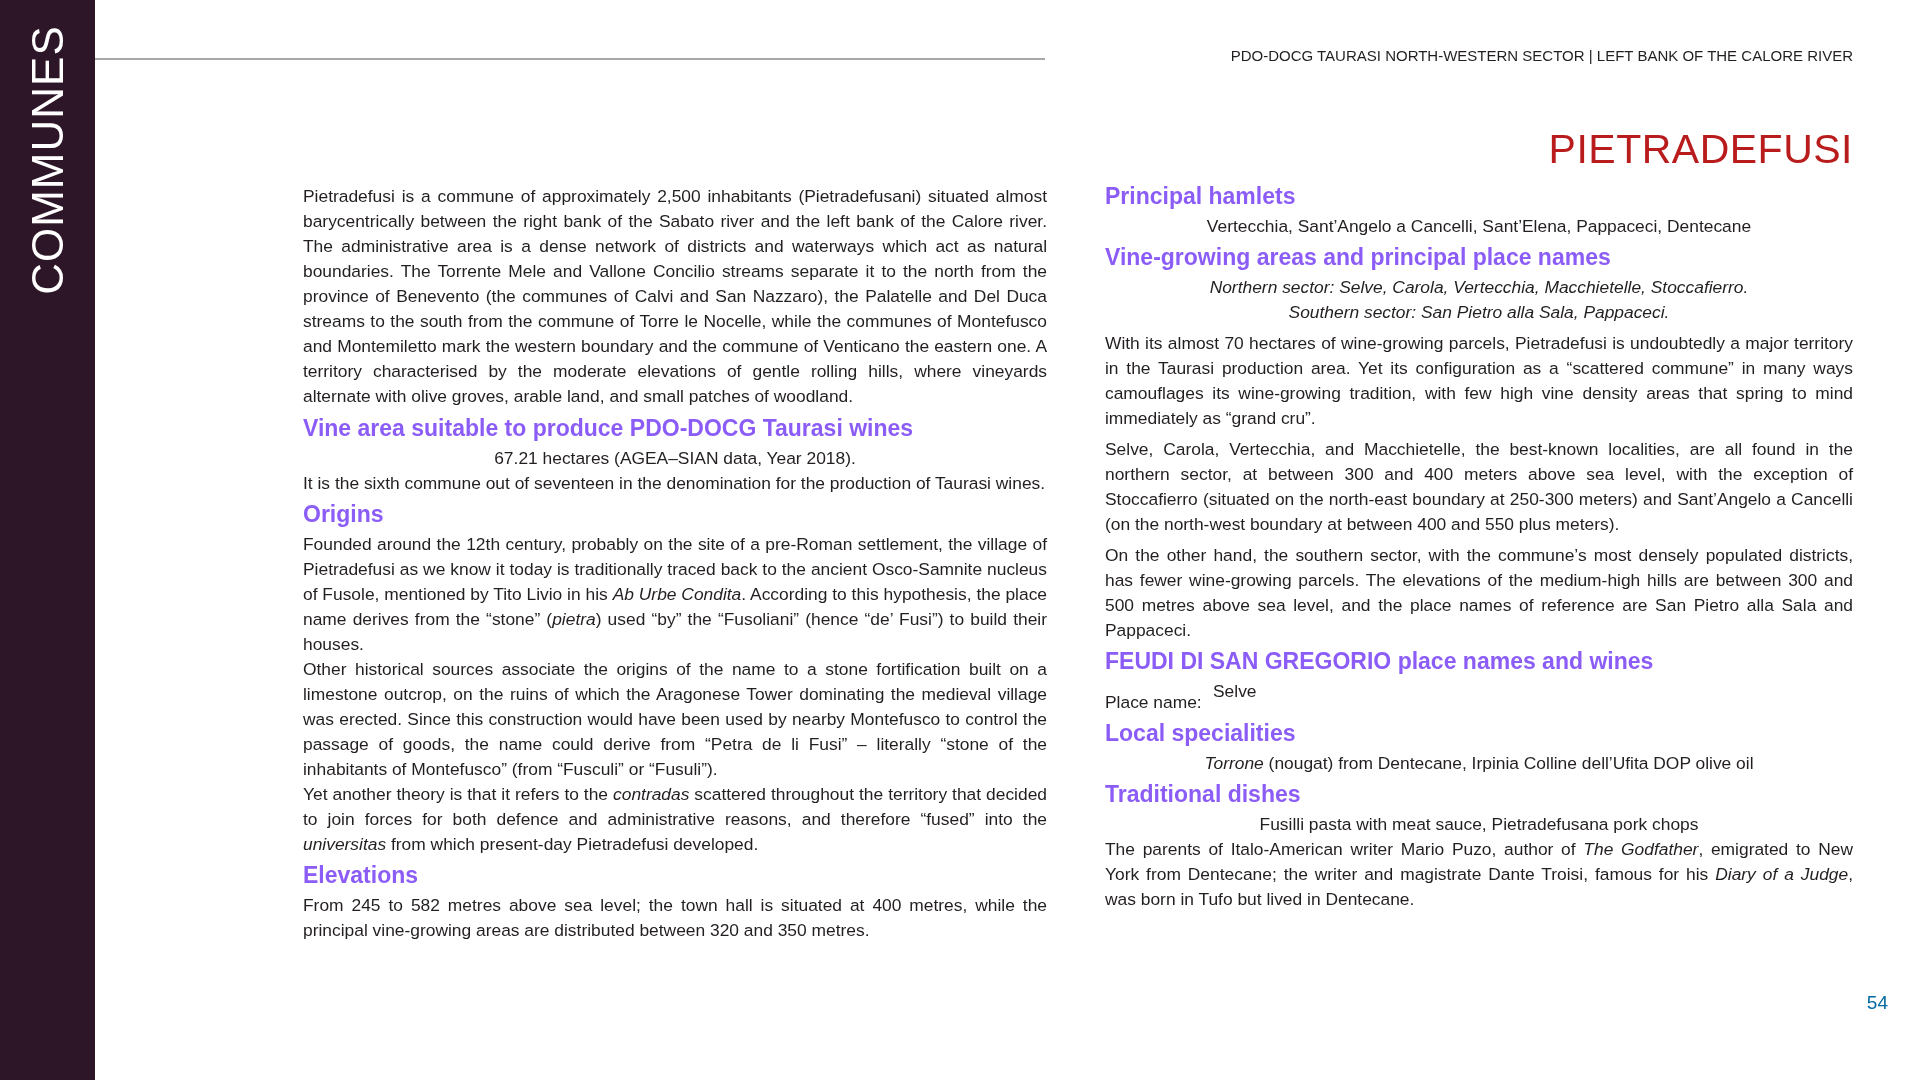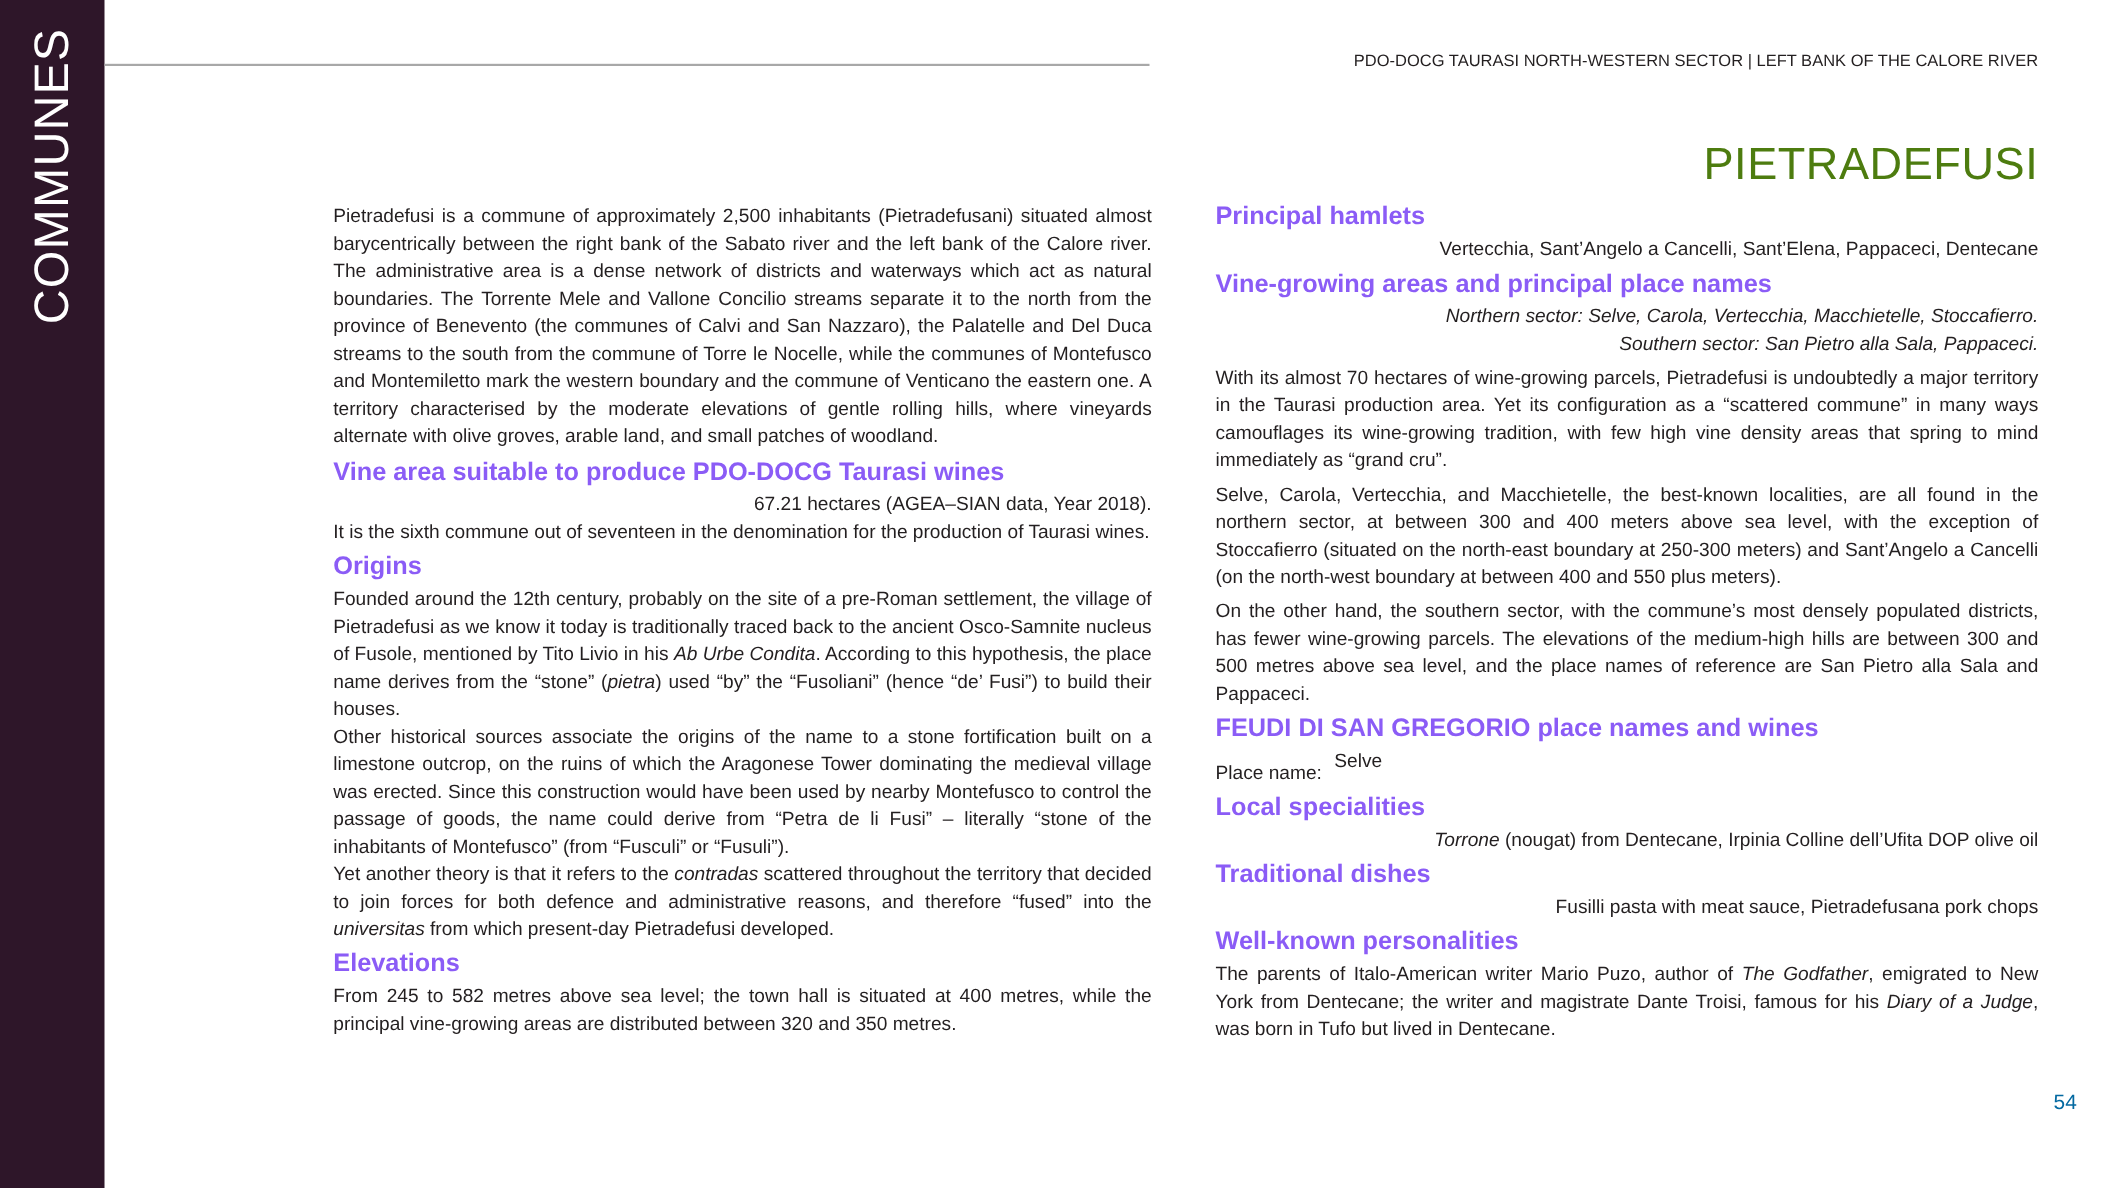--- a/index.html
+++ b/index.html
@@ -19,30 +19,30 @@
 
   .header-rule {
     position: absolute; left: 95px; top: 58px; width: 950px; height: 2px; background: #a8a8a8;
   }
   .running-header {
     position: absolute; right: 67px; top: 47px; font-size: 15px; color: #231f20;
     white-space: nowrap; letter-spacing: 0px;
   }
 
   .page-title {
-    position: absolute; right: 67px; top: 126px; font-size: 41px; color: #4d7c0f;
+    position: absolute; right: 67px; top: 126px; font-size: 41px; color: #b91c1c;
     font-weight: normal; letter-spacing: 0.5px;
   }
 
   .column { position: absolute; top: 184px; font-size: 17.4px; line-height: 25px; color: #231f20; }
   .col-left { left: 303px; width: 744px; }
   .col-right { left: 1105px; width: 748px; }
 
   .column p { text-align: justify; hyphens: auto; }
-  .column p.plain { text-align: right; }
+  .column p.plain { text-align: center; }
   .column h3 {
     font-size: 23px; font-weight: bold; line-height: 25px; margin-top: 6px; margin-bottom: 5px; color: #8b5cf6;
   }
   .column h3.first { margin-top: 0; }
   .column p + p.gap { margin-top: 6px; }
   .it { font-style: italic; }
 
   .kv { display: flex; }
   .kv .k { width: 108px; margin-top: 11px; }
 
@@ -94,17 +94,16 @@
     <span class="k">Place name:</span>
     <span>Selve</span>
   </div>
 
   <h3>Local specialities</h3>
   <p class="plain"><span class="it">Torrone</span><span> (nougat) from Dentecane, Irpinia Colline dell’Ufita DOP olive oil</span></p>
 
   <h3>Traditional dishes</h3>
   <p class="plain">Fusilli pasta with meat sauce, Pietradefusana pork chops</p>
 
-  <h3>Well-known personalities</h3>
   <p><span>The parents of Italo-American writer Mario Puzo, author of </span><span class="it">The Godfather</span><span>, emigrated to New York from Dentecane; the writer and magistrate Dante Troisi, famous for his </span><span class="it">Diary of a Judge</span><span>, was born in Tufo but lived in Dentecane.</span></p>
 </div>
 
 <div class="page-number">54</div>
 
 </body></html>

